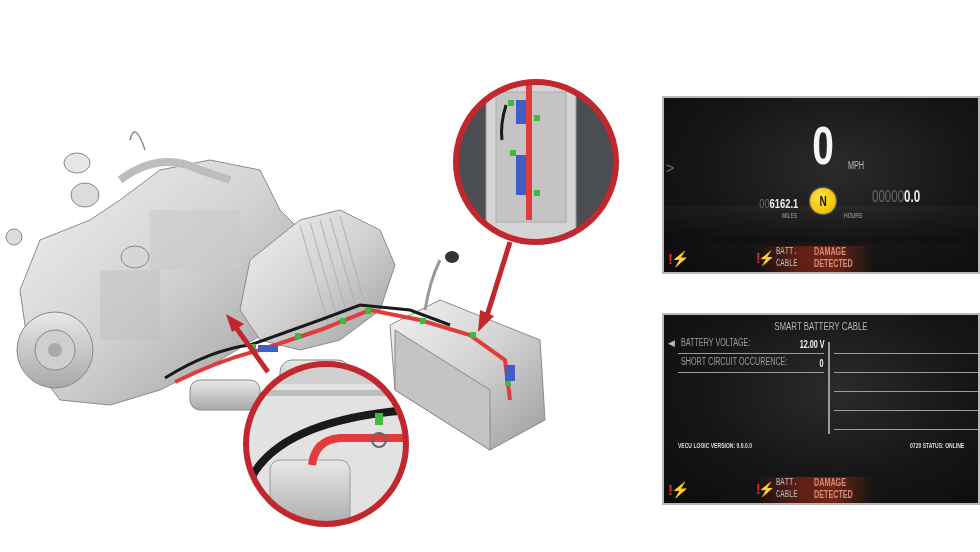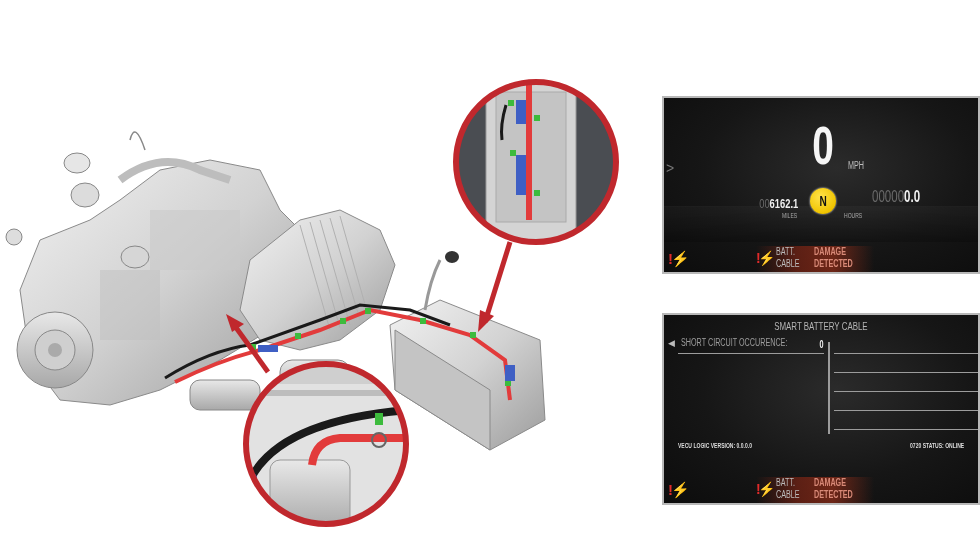--- a/index.html
+++ b/index.html
@@ -36,21 +36,21 @@
   .hrs { position: absolute; left: 178px; top: 90px; width: 70px; text-align: center; font-size: 16px; font-weight: bold; margin-left: 28px; }
   .hrs-label { position: absolute; left: 180px; top: 114px; font-size: 7px; color: #aaa; }
   .gear { position: absolute; left: 146px; top: 90px; width: 26px; height: 26px; border-radius: 50%;
           background: radial-gradient(circle at 40% 35%, #ffe24a, #f0c400 70%, #c9a200);
           color: #111; font-size: 14px; font-weight: bold; text-align: center; line-height: 26px; box-shadow: 0 0 2px #fff; }
 
   .alert-left { position: absolute; left: 4px; bottom: 4px; color: #e02a2a; font-size: 15px; font-weight: bold; letter-spacing: -2px; }
   .alert-banner { position: absolute; left: 92px; bottom: 0; width: 118px; height: 26px;
                   background: linear-gradient(90deg, rgba(90,20,10,0) 0%, rgba(150,40,20,0.55) 35%, rgba(170,50,25,0.6) 65%, rgba(90,20,10,0) 100%); }
   .alert-banner .bicon { position: absolute; left: 0; top: 4px; color: #e02a2a; font-size: 14px; font-weight: bold; letter-spacing: -2px; }
-  .alert-banner .btext { position: absolute; left: 20px; top: 0; font-size: 10px; line-height: 12px; color: #bdbdbd; }
+  .alert-banner .btext { position: absolute; left: 20px; top: 0; font-size: 10px; line-height: 12px; color: #bdbdbd; font-family: Liberation Mono, monospace; }
   .alert-banner .dtext { position: absolute; left: 58px; top: 0; font-size: 10px; line-height: 12px; color: #d98a78; font-weight: bold; }
 
   
   .p2-title { position: absolute; left: 0; right: 0; top: 5px; text-align: center; font-size: 11px; color: #b5b5b5; }
   .p2-left-arrow { position: absolute; left: 4px; top: 23px; color: #bbb; font-size: 9px; }
   .p2-rows { position: absolute; left: 14px; top: 20px; width: 146px; }
   .p2-row { position: relative; height: 19px; border-bottom: 1.5px solid #9c9c9c; }
   .p2-row .lbl { position: absolute; left: 3px; top: 2px; font-size: 10px; color: #9d9d9d; }
   .p2-row .sub { position: absolute; left: 3px; top: 13px; font-size: 4px; color: #6d6d6d; }
   .p2-row .val { position: absolute; right: 0; top: 4px; font-size: 10px; color: #f0f0f0; font-weight: bold; }
@@ -215,20 +215,25 @@
     </div>
   </div>
 </div>
 
 <div class="panel panel-2">
   <div class="p2-title"><span class="condensed-c">SMART BATTERY CABLE</span></div>
   <div class="p2-left-arrow">◀</div>
 
   <div class="p2-rows">
     <div class="p2-row">
+      <span class="lbl condensed">BATTERY VOLTAGE:</span>
+      <span class="sub condensed"></span>
+      <span class="val condensed-r">12.00 V</span>
+    </div>
+    <div class="p2-row">
       <span class="lbl condensed">SHORT CIRCUIT OCCURENCE:</span>
       <span class="sub condensed"></span>
       <span class="val condensed-r">0</span>
     </div>
   </div>
 
   <div class="p2-divider"></div>
   <div class="p2-right">
     <div class="line"></div>
     <div class="line"></div>

